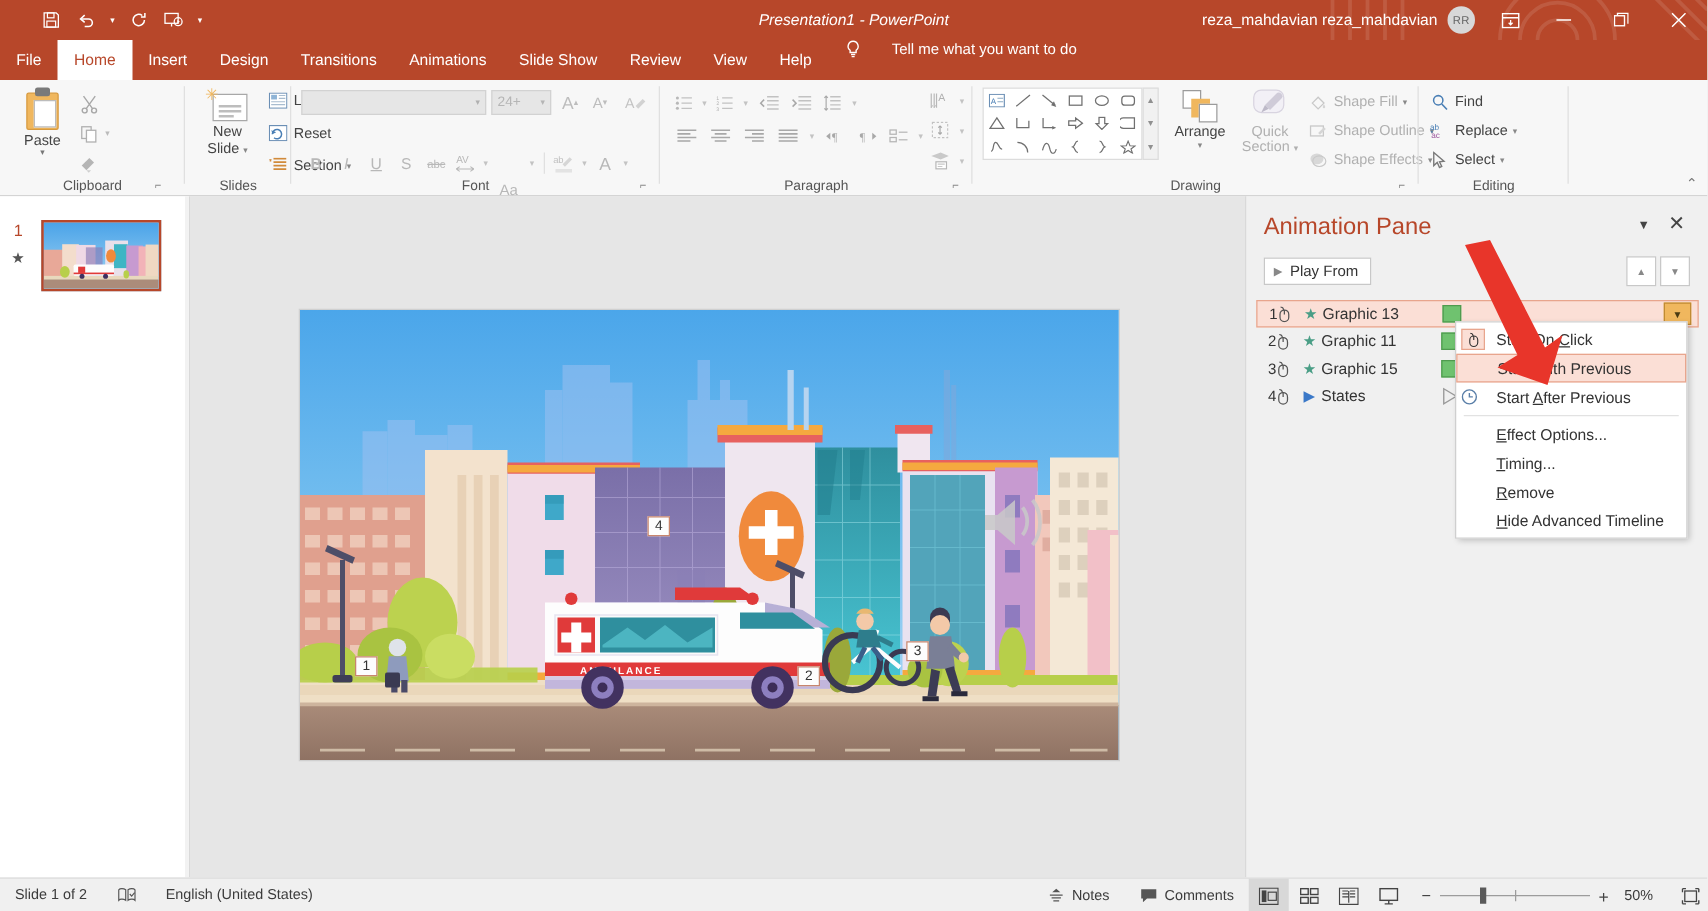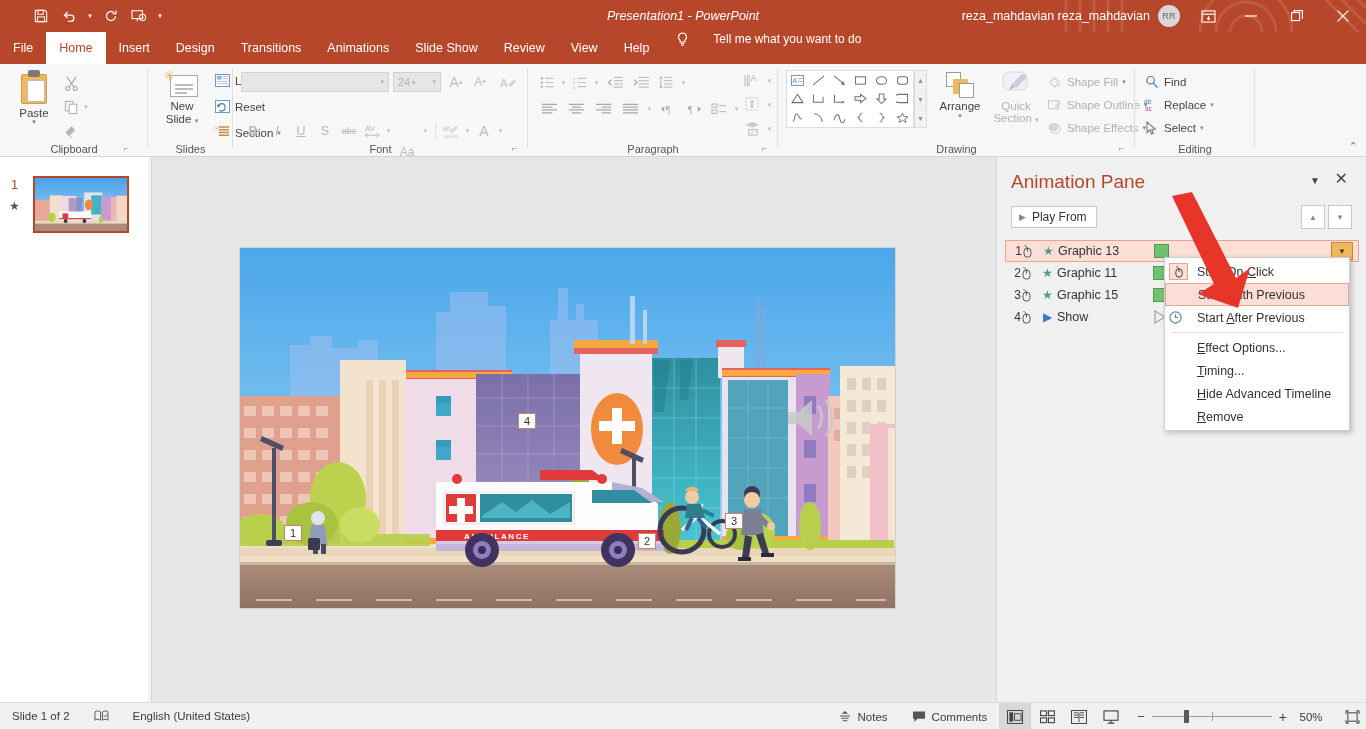--- a/index.html
+++ b/index.html
@@ -1159,21 +1159,21 @@
       <div class="aprow">
         <span class="ap-idx">4</span>
         <span class="ap-mouse">
           <svg width="11" height="13" viewBox="0 0 11 13">
               <rect x="2" y="3" width="7" height="9.2" rx="3.5" fill="none" stroke="#555" stroke-width="1"></rect>
               <path d="M5.5 3 v3.6" stroke="#555" stroke-width="1"></path>
               <path d="M2.4 0.6 c1.6 0 2.4 1.2 2.6 2.4" fill="none" stroke="#555" stroke-width="0.9"></path>
             </svg>
         </span>
         <span class="ap-eff" style="color:#3a78c8;">▶</span>
-        <span class="ap-name">Show</span>
+        <span class="ap-name">States</span>
         <span class="ap-bar" style="border:none;">
           <svg width="14" height="14" viewBox="0 0 14 14">
               <path d="M2 1 L12 7 L2 13z" fill="none" stroke="#9b9b9b" stroke-width="1.1"></path>
             </svg>
         </span>
       </div>
     </div>
 
   </div>
 
@@ -1207,25 +1207,25 @@
     <div class="ctxitem">
       <span class="ctx-ico"></span>
       <span class="ctx-lbl"><span></span><u>E</u><span>ffect Options...</span></span>
     </div>
     <div class="ctxitem">
       <span class="ctx-ico"></span>
       <span class="ctx-lbl"><span></span><u>T</u><span>iming...</span></span>
     </div>
     <div class="ctxitem">
       <span class="ctx-ico"></span>
-      <span class="ctx-lbl"><span></span><u>H</u><span>ide Advanced Timeline</span></span>
+      <span class="ctx-lbl"><span></span><u>R</u><span>emove</span></span>
     </div>
     <div class="ctxitem">
       <span class="ctx-ico"></span>
-      <span class="ctx-lbl"><span></span><u>R</u><span>emove</span></span>
+      <span class="ctx-lbl"><span></span><u>H</u><span>ide Advanced Timeline</span></span>
     </div>
   </div>
 
   <svg class="redarrow" viewBox="0 0 130 130">
     <path d="M32 6 L52 2 L96 88 L110 78 L98 118 L58 104 L74 94 L32 6z" fill="#e8352a"></path>
   </svg>
 
   <div class="statusbar">
     <span class="sb-item">Slide 1 of 2</span>
     <span class="sb-item">

